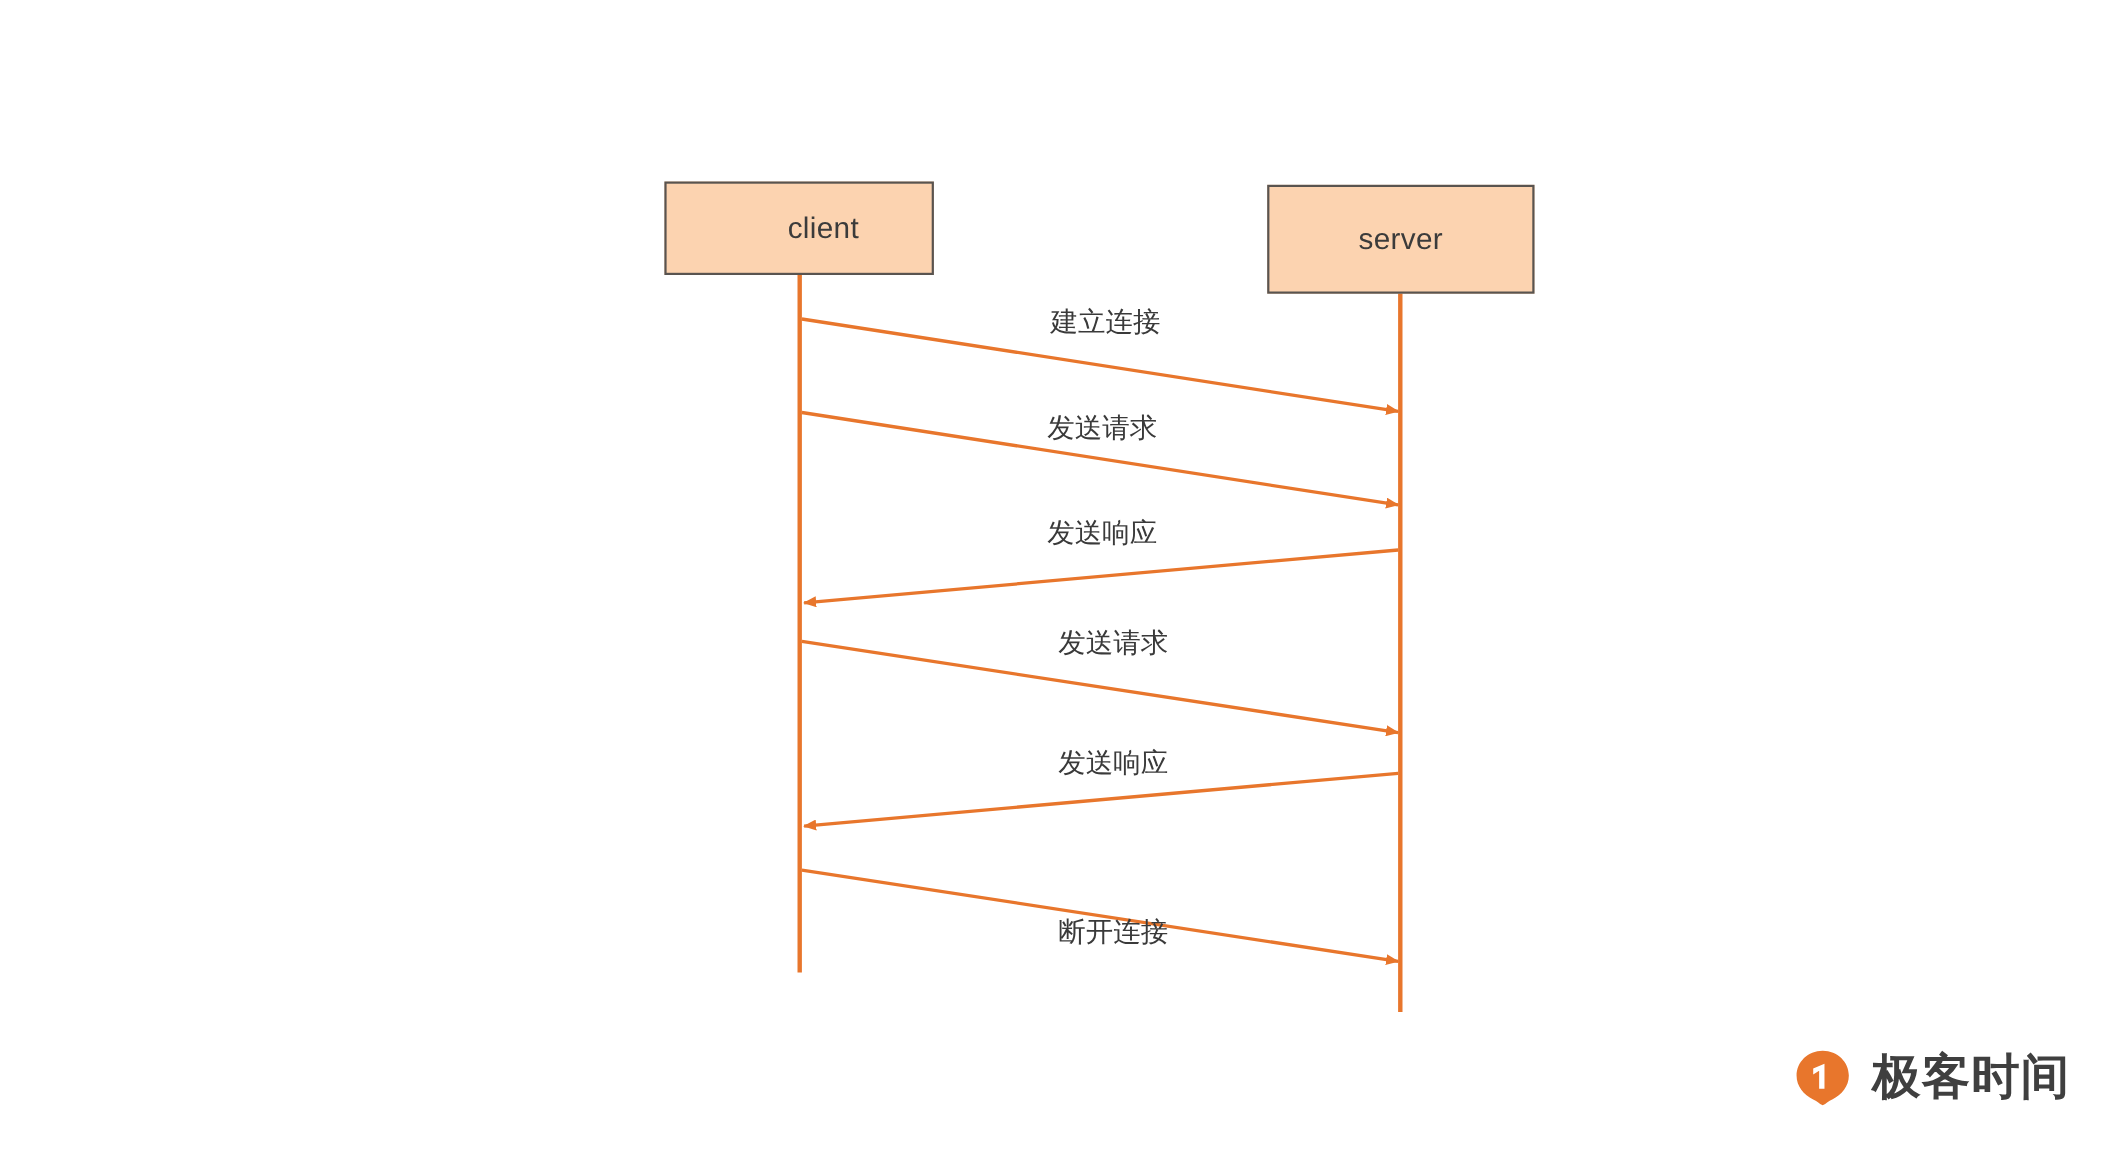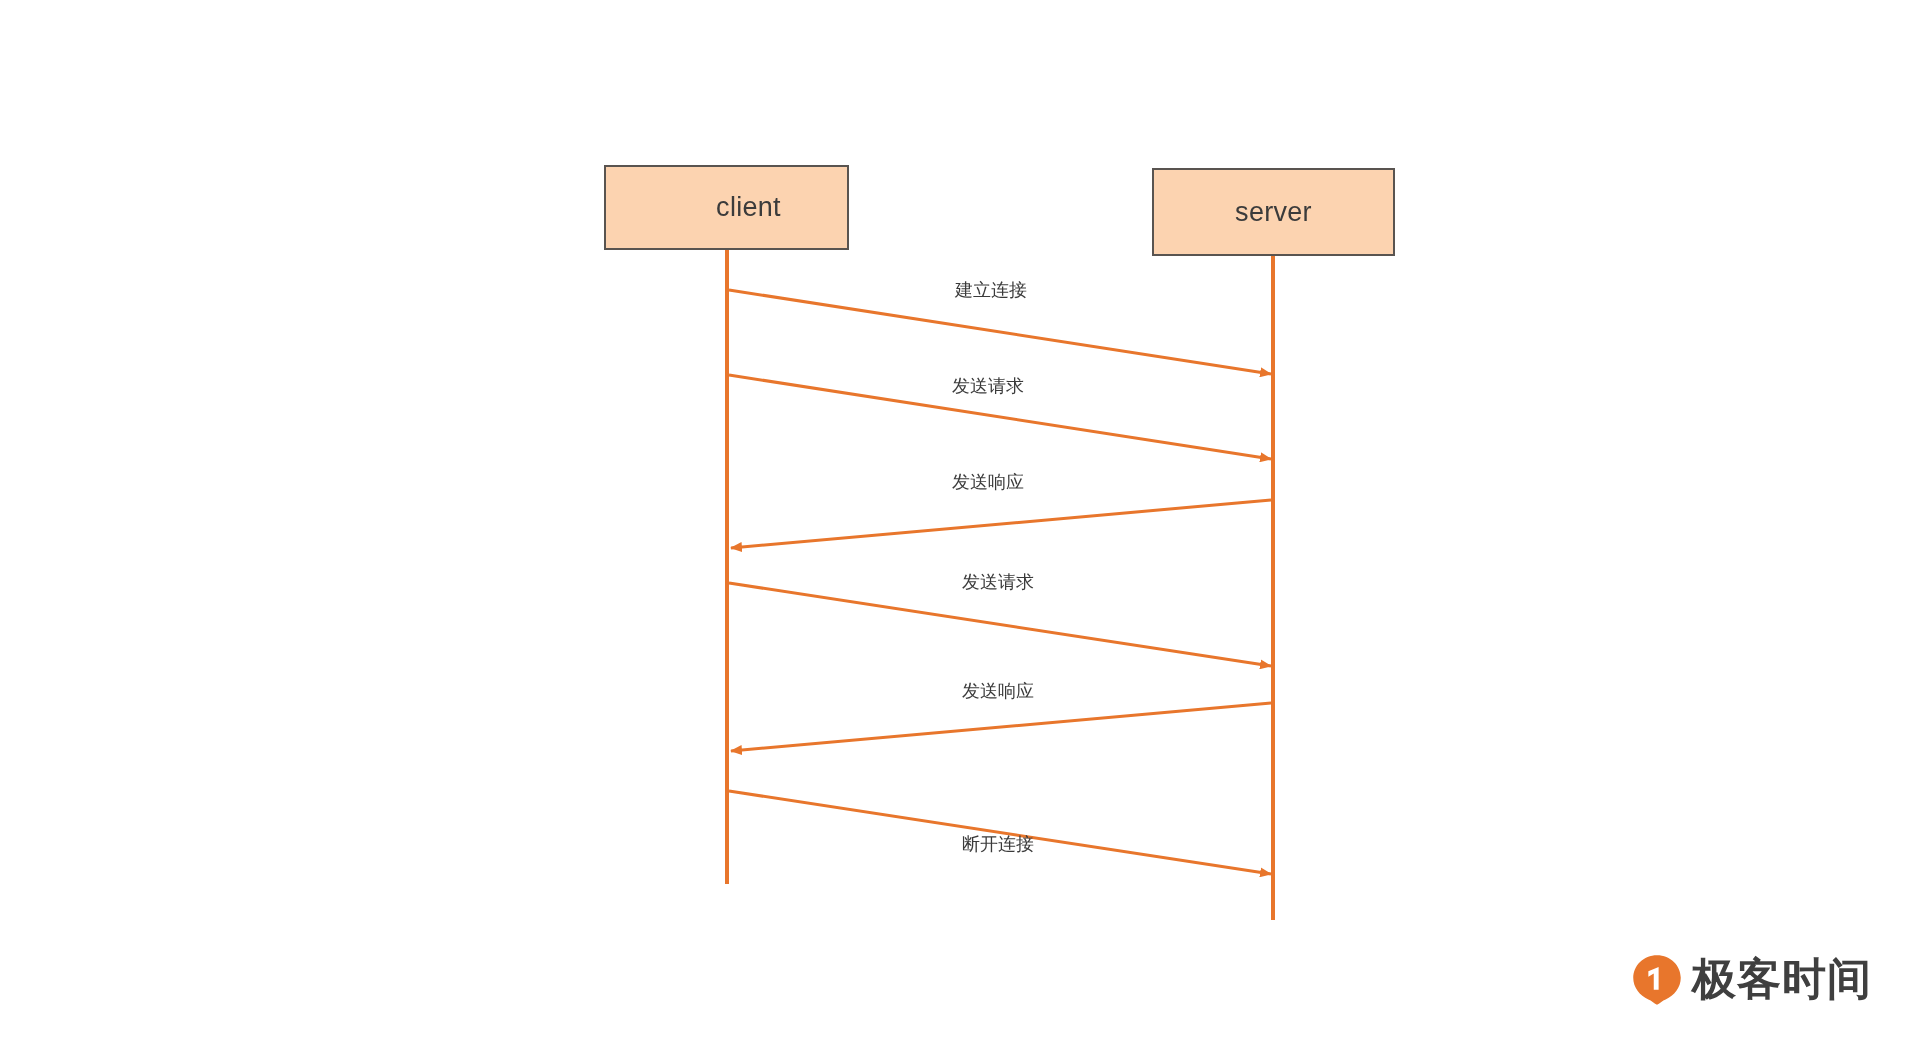--- a/index.html
+++ b/index.html
@@ -43,39 +43,39 @@
     top: 165px;
     width: 245px;
     height: 85px;
     padding-left: 44px;
   }
 
   #box-server {
     left: 1152px;
     top: 168px;
     width: 243px;
-    height: 88px;
+    height: 99px;
   }
 
   .msg-label {
     position: absolute;
     color: #3a3a3a;
-    font-size: 18px;
+    font-size: 25px;
     line-height: 1;
     white-space: nowrap;
     font-family: "Liberation Sans", "DejaVu Sans", sans-serif;
   }
 
   .brand-logo {
     position: absolute;
     left: 1630px;
     top: 950px;
     display: flex;
     align-items: center;
-    gap: 8px;
+    gap: 18px;
     text-align: right;
   }
   .brand-mark {
     width: 54px;
     height: 54px;
     flex: 0 0 auto;
   }
   .brand-text {
     font-size: 44px;
     color: #3f3f3f;

